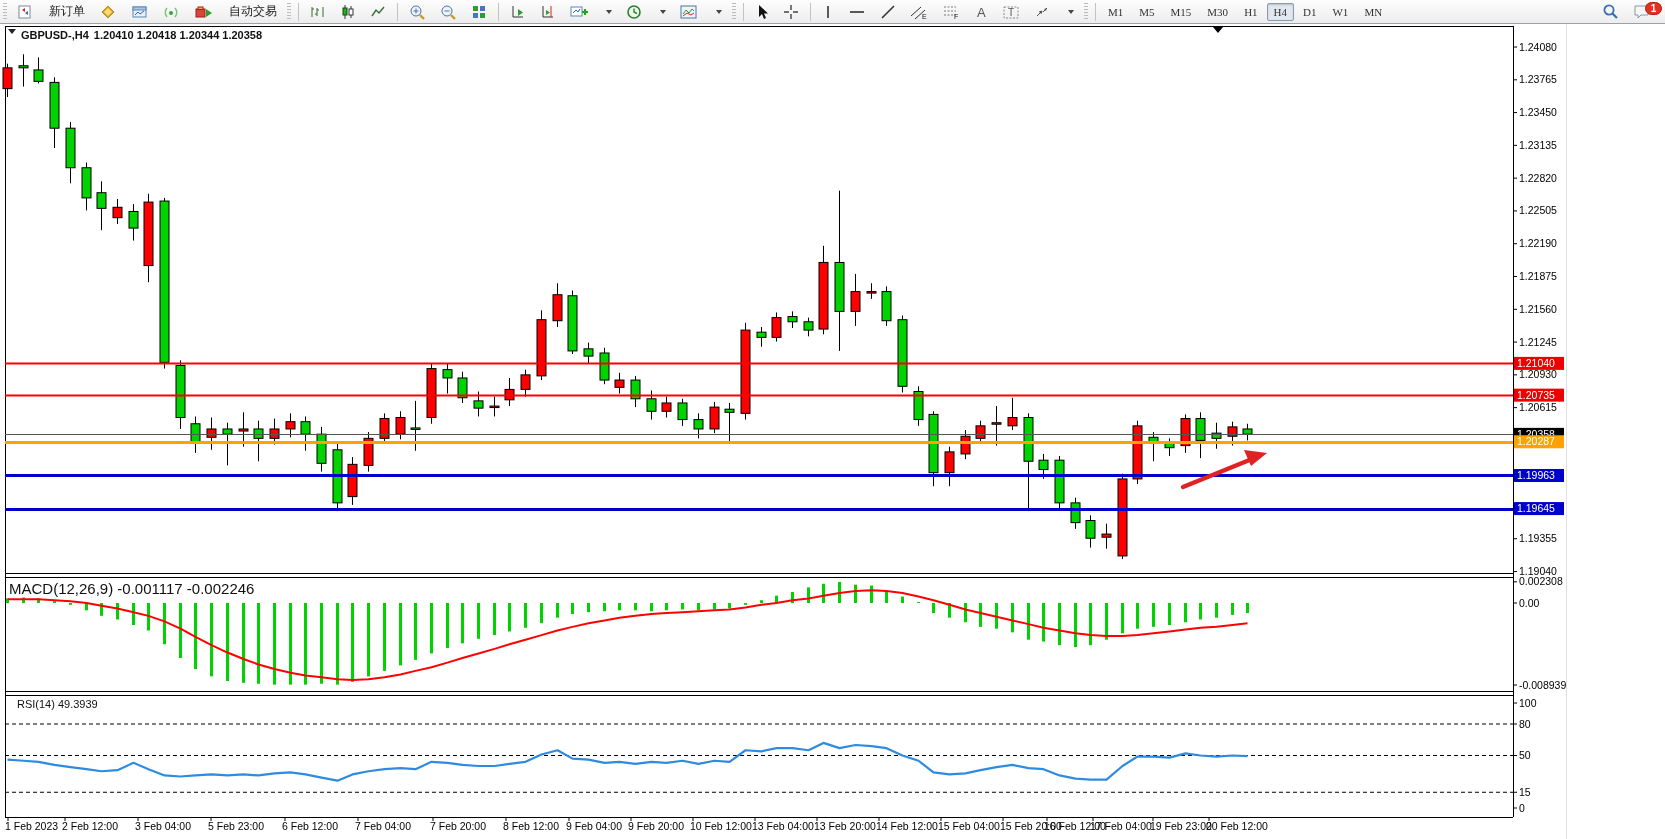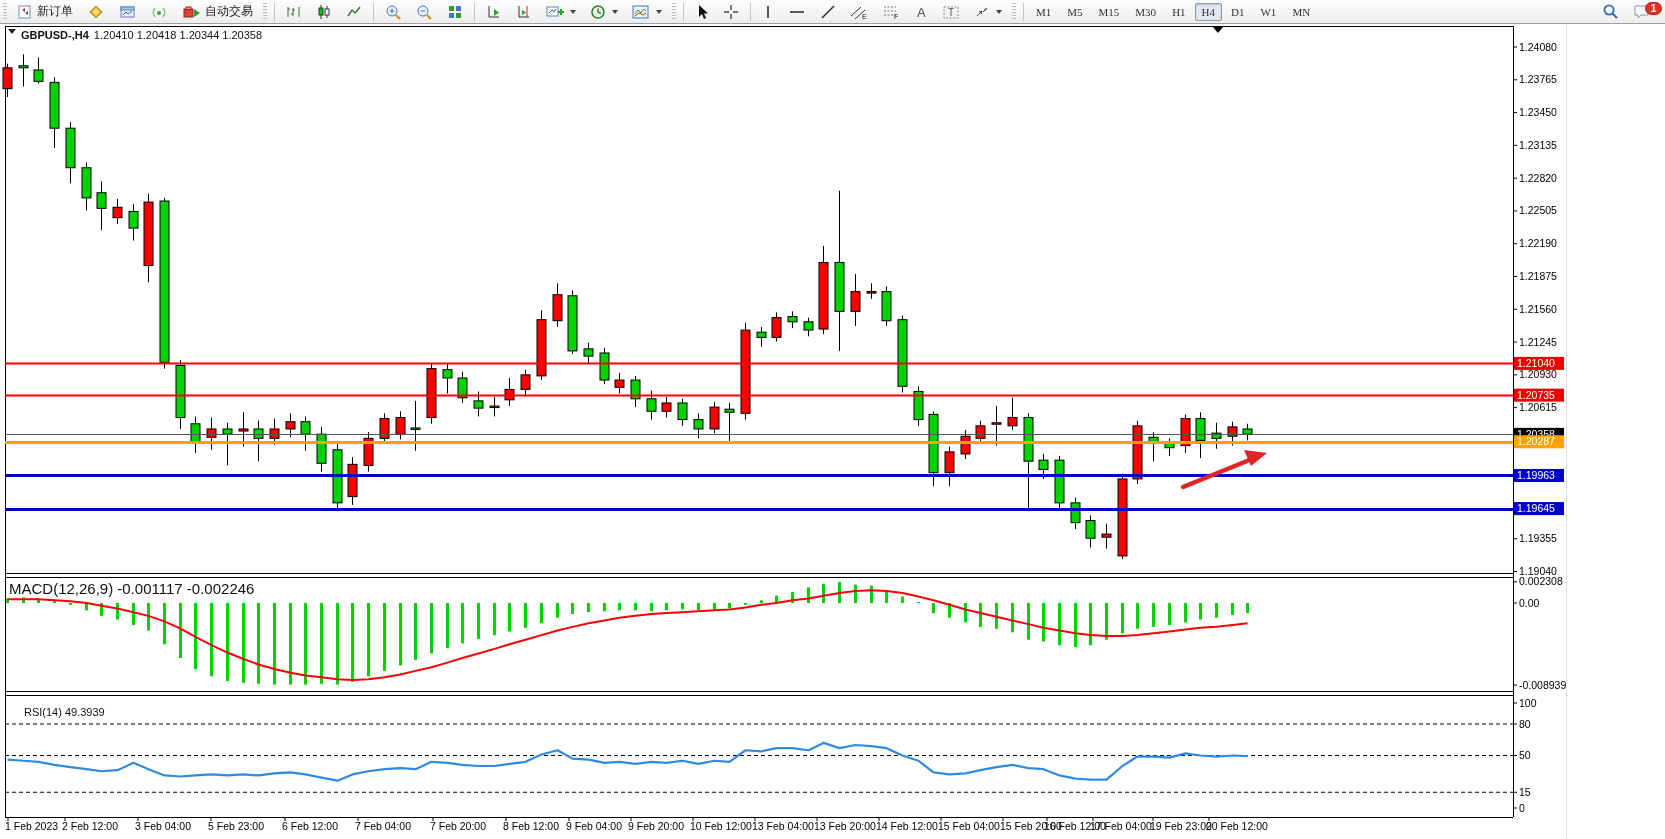--- a/index.html
+++ b/index.html
@@ -2,35 +2,35 @@
 <html><head>
 <meta charset="utf-8">
 <style>
   html,body{margin:0;padding:0;background:#fff;width:1665px;height:839px;overflow:hidden;
     font-family:"Liberation Sans","DejaVu Sans",sans-serif;}
   #app{position:relative;width:1665px;height:839px;background:#fff;}
   
   #toolbar{position:absolute;left:0;top:0;width:1665px;height:23px;
     background:linear-gradient(#fdfdfd,#ededed);border-bottom:1px solid #9aa0a6;
     display:flex;align-items:center;font-size:12px;color:#222;z-index:5;}
-  .tb-btn{display:flex;align-items:center;gap:4px;padding:2px 5px;margin:0 1px;border:1px solid transparent;border-radius:2px;height:17px;justify-content:space-between;}
+  .tb-btn{display:flex;align-items:center;gap:16px;padding:2px 5px;margin:0 1px;border:1px solid transparent;border-radius:2px;height:17px;justify-content:space-between;}
   .tb-sep{width:1px;height:18px;background:#c3c3c3;margin:0 4px;}
   .tb-grip{width:4px;height:18px;margin:0 3px;background:repeating-linear-gradient(#bbb 0 1px,transparent 1px 3px);}
   .tf-btn{padding:2px 6px;margin:0 1px;font-size:11px;color:#333;border:1px solid transparent;border-radius:2px;font-family:Liberation Serif, serif;}
   .tf-btn.active{border:1px solid #8a9bb0;background:#e2e8ef;box-shadow:inset 0 1px 2px rgba(0,0,0,.18);}
   .caret{width:0;height:0;border-left:3px solid transparent;border-right:3px solid transparent;border-top:4px solid #444;margin-left:2px;}
   .spacer{flex:1;}
   .badge{position:absolute;top:1px;right:-6px;background:#e33021;color:#fff;border-radius:8px;
     font-size:10px;line-height:11px;min-width:11px;height:11px;text-align:center;padding:0 2px;font-weight:bold;border:1px solid #b01f14;}
   
   .overlay{position:absolute;z-index:3;white-space:nowrap;}
   #chart-title{left:8px;top:29px;font-size:11px;font-weight:bold;color:#111;display:flex;align-items:flex-start;gap:5px;}
   .tri-down{width:0;height:0;border-left:4px solid transparent;border-right:4px solid transparent;border-top:5px solid #222;}
   #macd-label{left:9px;top:580px;font-size:15px;color:#111;}
-  #rsi-label{left:24px;top:698px;font-size:11px;color:#111;margin-top:8px;}
+  #rsi-label{left:17px;top:698px;font-size:11px;color:#111;}
   #bottom-strip{position:absolute;left:0;top:836px;width:1665px;height:3px;background:#2e63c8;}
   svg text{font-family:"Liberation Sans","DejaVu Sans",sans-serif;}
 </style>
 </head>
 <body>
 
 <div id="app">
 
   <div id="toolbar">
     <div class="tb-grip"></div>
@@ -618,21 +618,21 @@
       <text x="1090" y="830" font-size="10.5" fill="#000">17 Feb 04:00</text>
       <line x1="1153" y1="817" x2="1153" y2="821" stroke="#000"></line>
       <text x="1150" y="830" font-size="10.5" fill="#000">19 Feb 23:00</text>
       <line x1="1209" y1="817" x2="1209" y2="821" stroke="#000"></line>
       <text x="1206" y="830" font-size="10.5" fill="#000">20 Feb 12:00</text>
     </svg>
 
   <div class="overlay" id="chart-title">
     <div class="tri-down"></div>
     <span>GBPUSD-,H4</span>
-    <span style="font-weight:normal;">1.20410 1.20418 1.20344 1.20358</span>
+    <span style="font-weight:bold;">1.20410 1.20418 1.20344 1.20358</span>
   </div>
   <div class="overlay" id="macd-label">MACD(12,26,9) -0.001117 -0.002246</div>
   <div class="overlay" id="rsi-label">RSI(14) 49.3939</div>
 
   <div style="position:absolute;left:1514px;top:26px;width:52px;height:791px;z-index:2;"></div>
   <div style="position:absolute;left:5px;top:817px;width:1508px;height:18px;z-index:2;"></div>
 
   <div id="bottom-strip"></div>
 </div>
 

